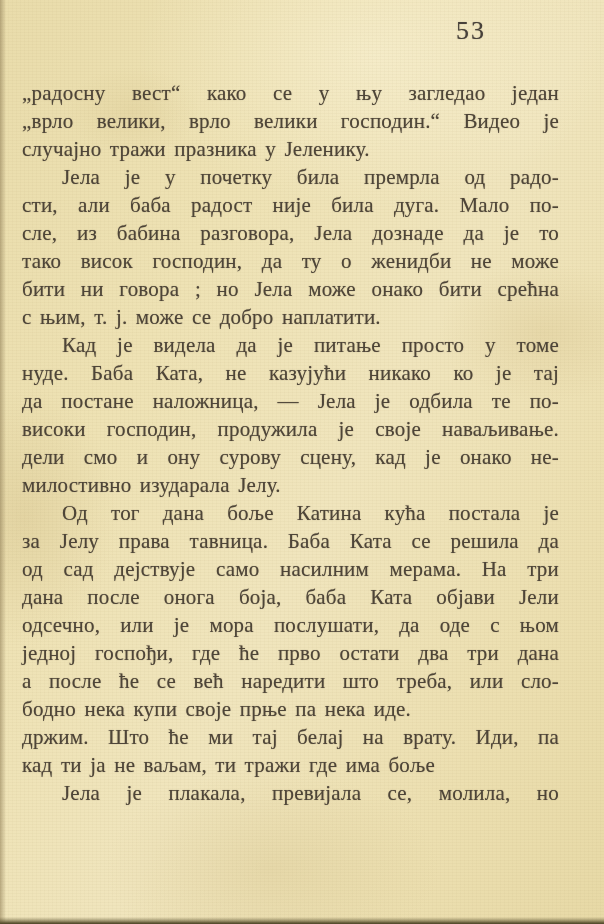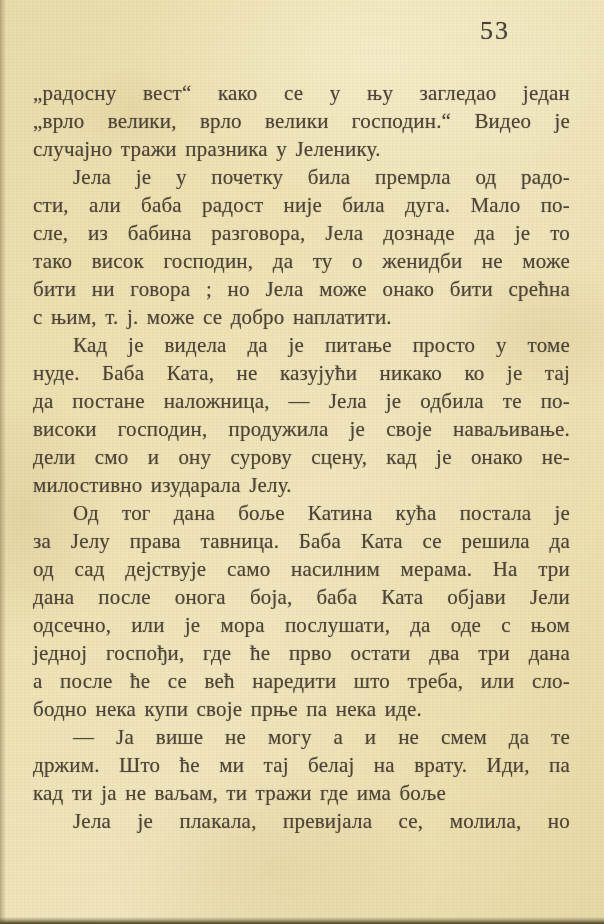--- a/index.html
+++ b/index.html
@@ -49,33 +49,33 @@
       rgba(95,86,52,0) 0%,
       rgba(95,86,52,0.55) 55%,
       var(--edge-dark) 85%,
       #4d4628 100%);
     pointer-events: none;
   }
 
   .page-number {
     position: absolute;
     top: 16px;
-    left: 460px;
+    left: 436px;
     width: 70px;
     text-align: center;
     font-size: 26px;
     letter-spacing: 2px;
     color: #47413a;
     text-shadow: 0 0 1px rgba(70,62,50,0.5);
   }
 
   .text-block {
     position: absolute;
     top: 79px;
-    left: 33px;
+    left: 22px;
     width: 537px;
   }
 
   .line {
     font-size: 21px;
     line-height: 28px;
     letter-spacing: 0.2px;
     word-spacing: 1.5px;
     text-align: justify;
     text-align-last: justify;
@@ -113,18 +113,17 @@
       <div class="line">дели смо и ону сурову сцену, кад је онако не-</div>
       <div class="line last">милостивно изударала Јелу.</div>
       <div class="line indent">Од тог дана боље Катина кућа постала је</div>
       <div class="line">за Јелу права тавница. Баба Ката се решила да</div>
       <div class="line">од сад дејствује само насилним мерама. На три</div>
       <div class="line">дана после онога боја, баба Ката објави Јели</div>
       <div class="line">одсечно, или је мора послушати, да оде с њом</div>
       <div class="line">једној госпођи, где ће прво остати два три дана</div>
       <div class="line">а после ће се већ наредити што треба, или сло-</div>
       <div class="line last">бодно нека купи своје прње па нека иде.</div>
-      <div class="line indent">— Ја више не могу а и не смем да те</div>
       <div class="line">држим. Што ће ми тај белај на врату. Иди, па</div>
       <div class="line last">кад ти ја не ваљам, ти тражи где има боље</div>
       <div class="line indent">Јела је плакала, превијала се, молила, но</div>
     </div>
 </div>
 
 </body></html>

